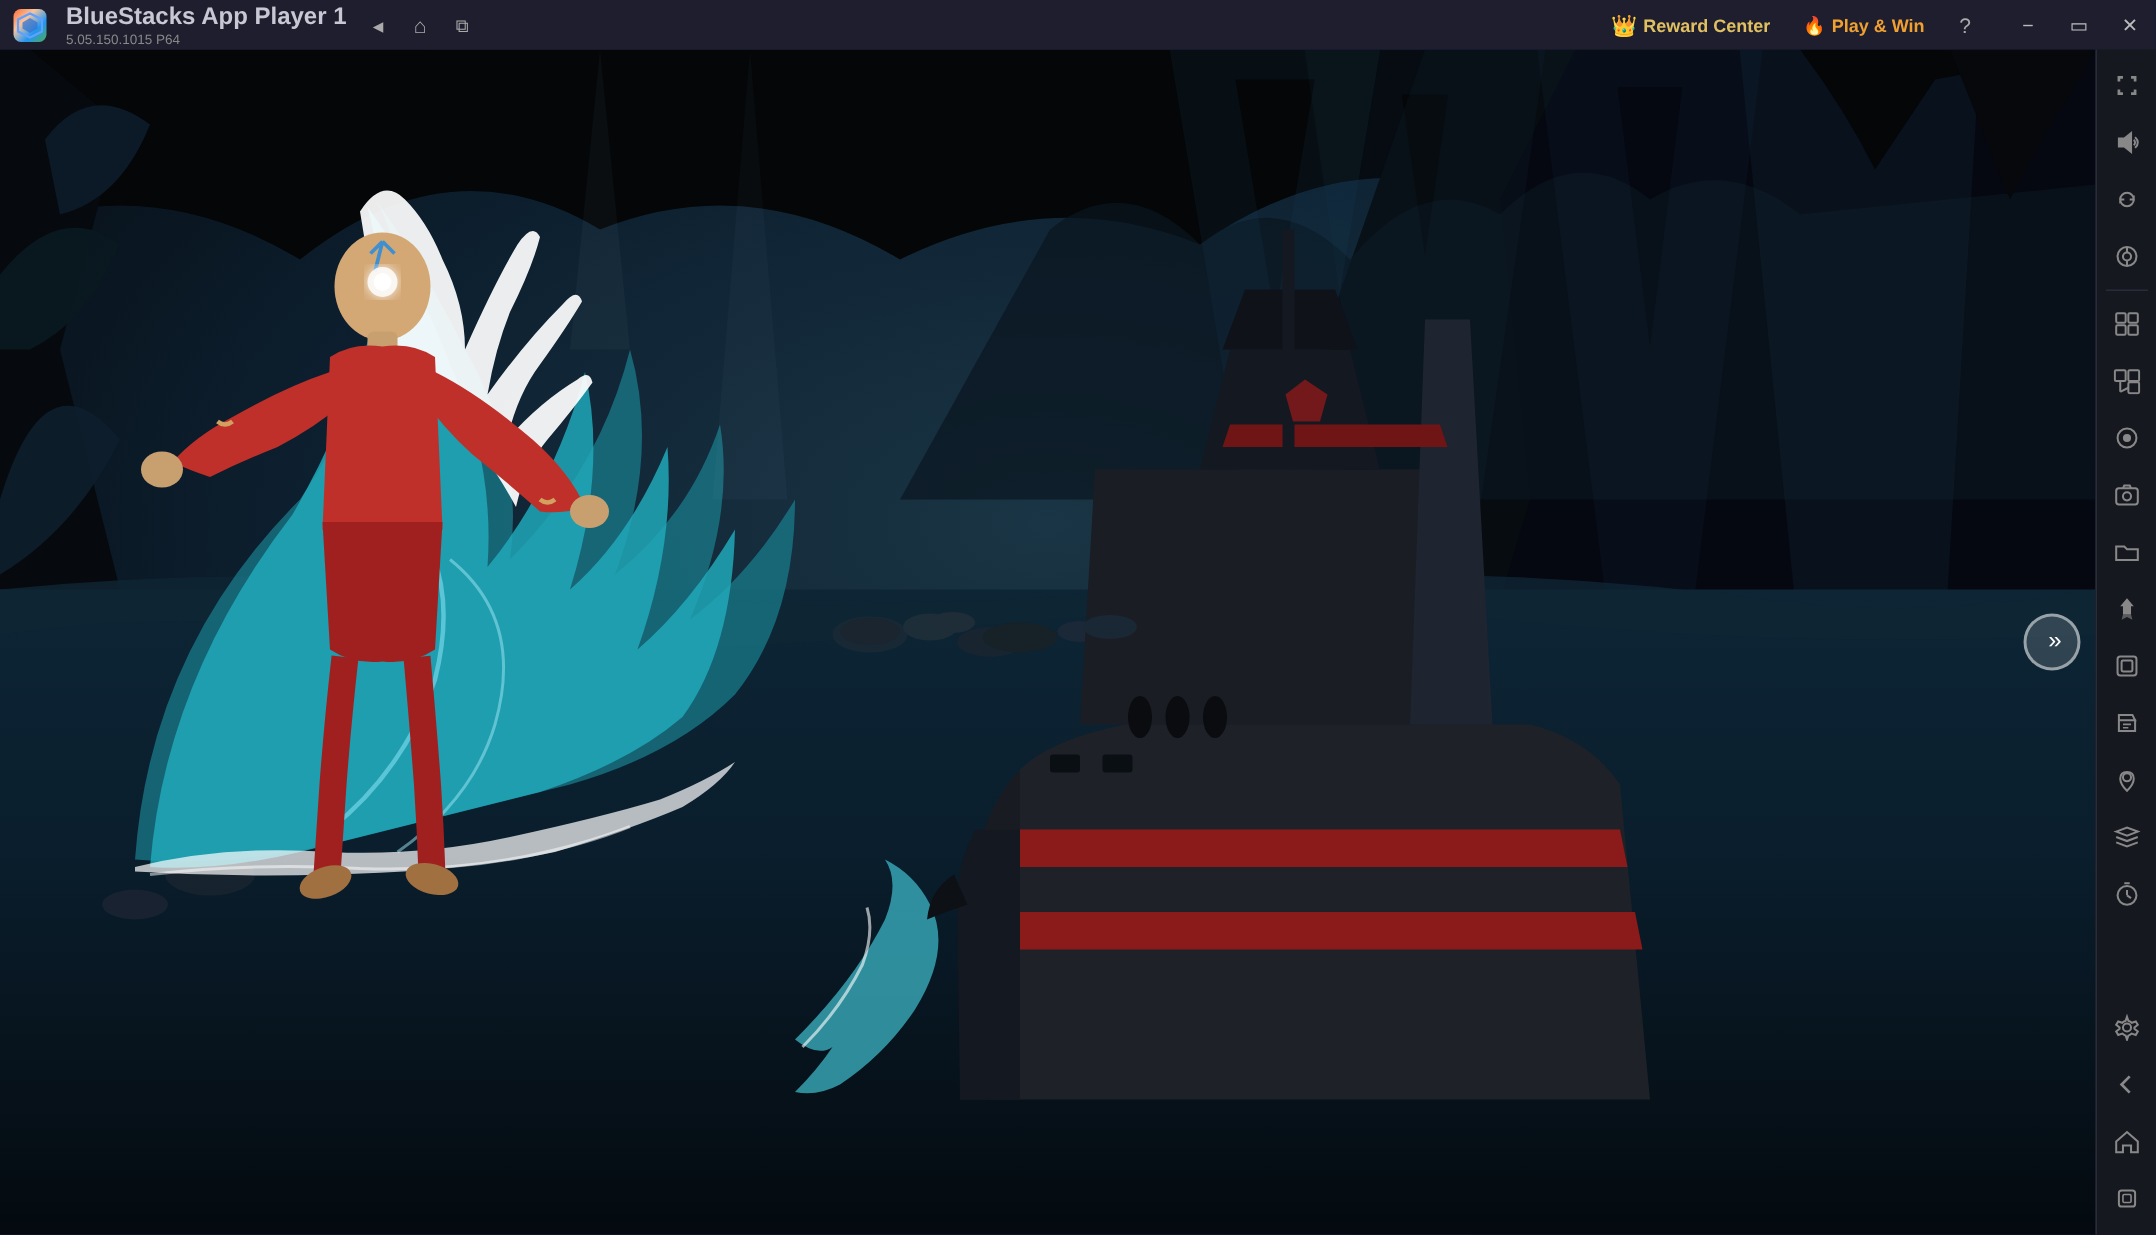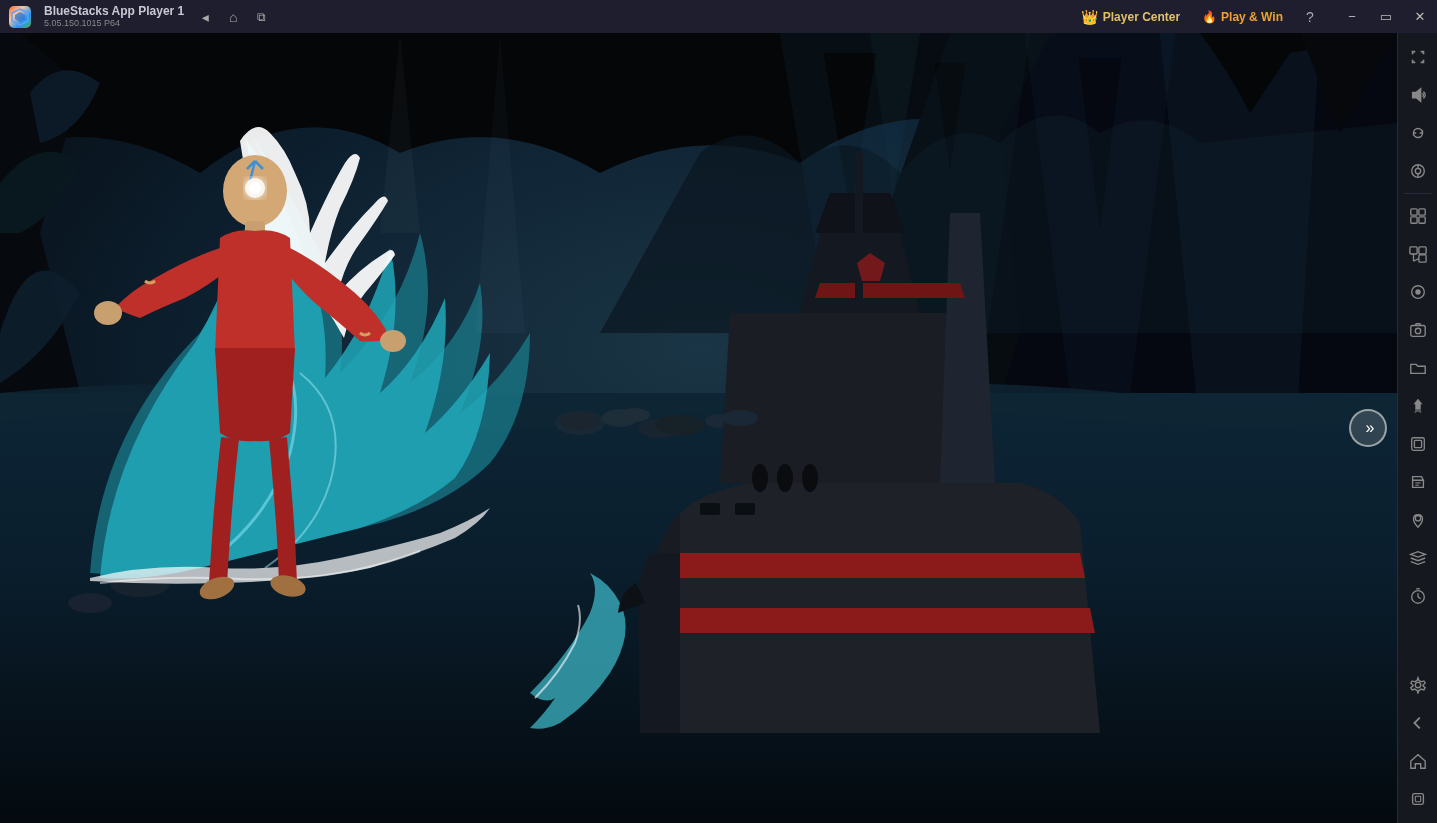--- a/index.html
+++ b/index.html
@@ -46,21 +46,21 @@
     }
 
     #app-title-section {
       display: flex;
       flex-direction: column;
       margin-left: 4px;
     }
 
     #app-name {
       color: #c8c8d4;
-      font-size: 12px;
+      font-size: 16px;
       font-weight: 600;
       line-height: 1.2;
     }
 
     #app-version {
       color: #888;
       font-size: 9px;
       line-height: 1.2;
     }
 
@@ -275,21 +275,21 @@
 
   <div id="titlebar-nav">
     <button class="nav-btn" title="Back">◂</button>
     <button class="nav-btn" title="Home">⌂</button>
     <button class="nav-btn" title="Multi-instance" style="font-size:12px;">⧉</button>
   </div>
 
   <div id="titlebar-center">
     <button class="reward-center-btn">
       <span class="reward-icon">👑</span>
-      <span>Player Center</span>
+      <span>Reward Center</span>
     </button>
     <button class="play-win-btn">
       <span>🔥</span>
       <span>Play &amp; Win</span>
     </button>
     <button class="titlebar-icon-btn" title="Help">?</button>
   </div>
 
   <div id="window-controls">
     <button class="wc-btn">−</button>

